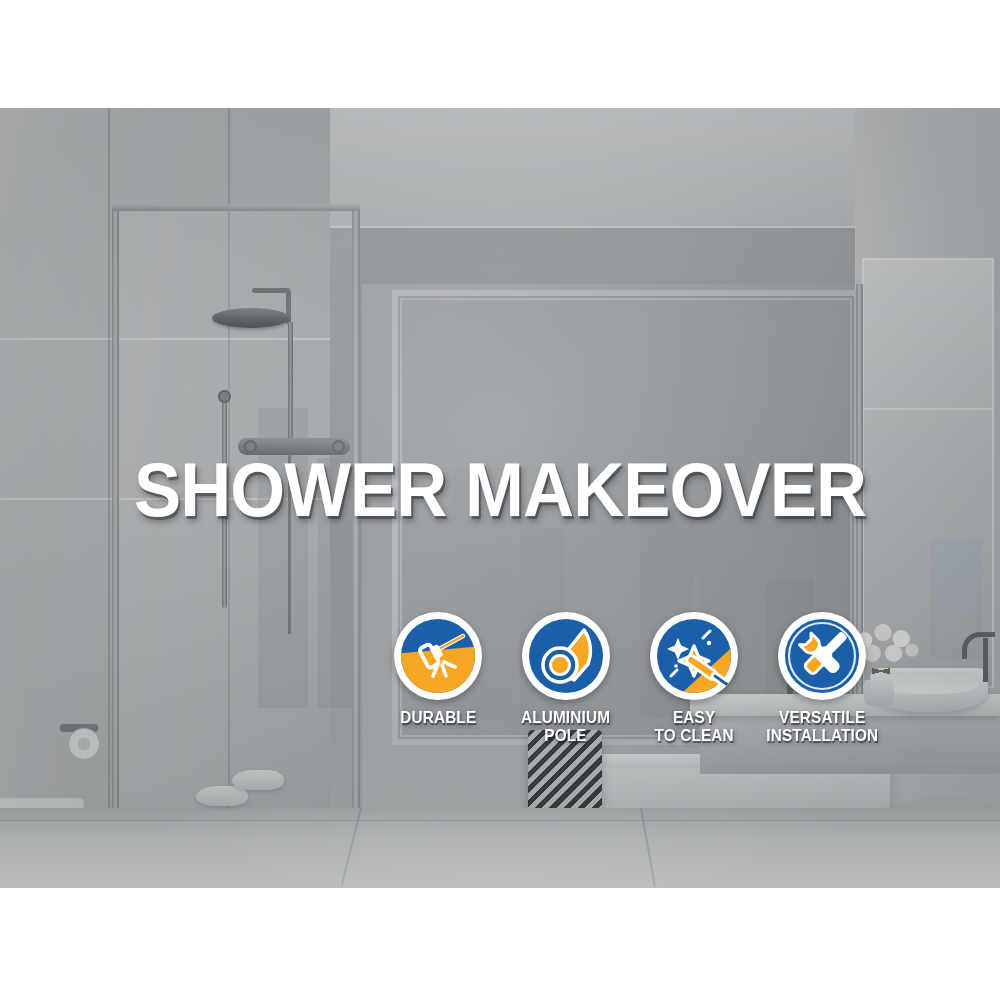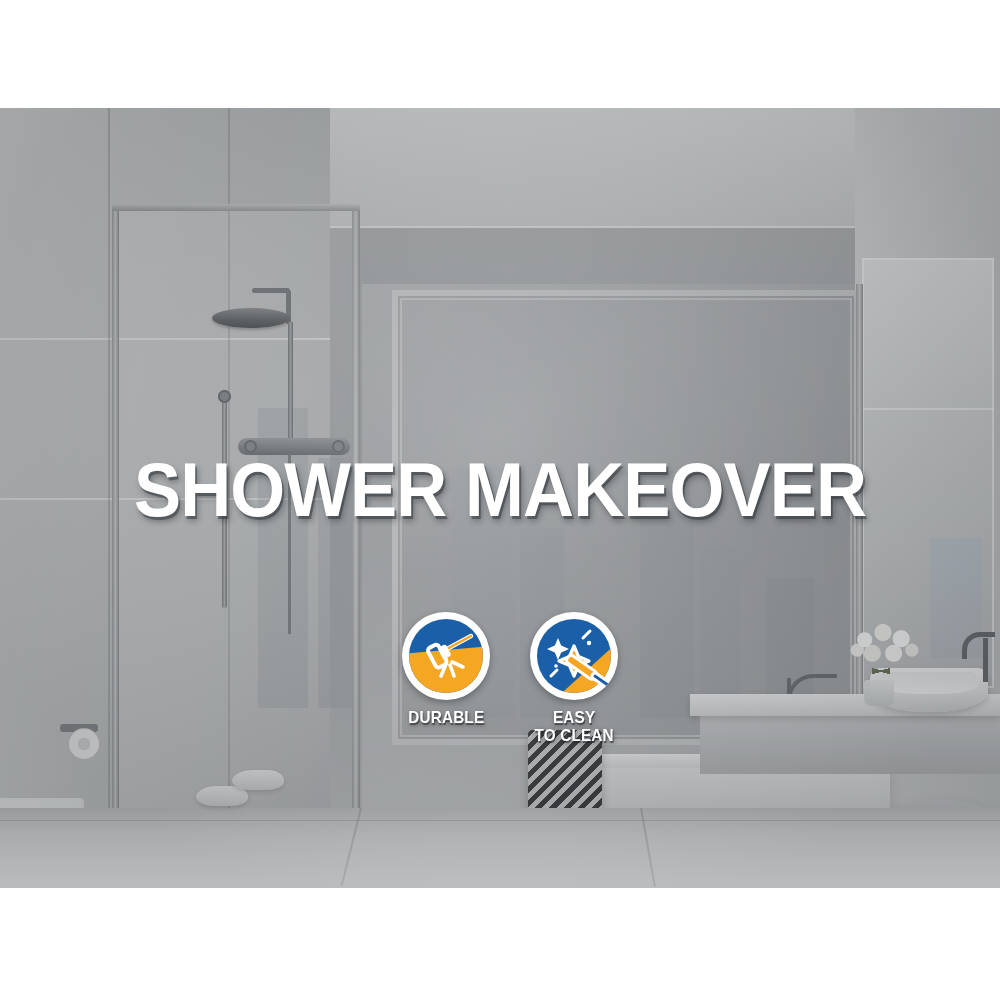--- a/index.html
+++ b/index.html
@@ -273,22 +273,22 @@
     color:#ffffff;
     transform:scaleX(.93);
     text-shadow:
       2px 3px 0 rgba(40,44,48,.45),
       3px 5px 7px rgba(20,24,28,.35);
     white-space:nowrap;
   }
 
   
   .features{
-    position:absolute;left:150px;top:612px;width:720px;height:180px;
-    display:flex;align-items:flex-start;justify-content:center;
+    position:absolute;left:166px;top:612px;width:720px;height:180px;
+    display:flex;align-items:flex-start;justify-content:flex-end;
   }
   .feature{
     width:128px;
     display:flex;flex-direction:column;align-items:center;
   }
   .badge{
     width:88px;height:88px;border-radius:50%;
     background:#ffffff;
     padding:0;
     box-sizing:border-box;
@@ -430,20 +430,33 @@
             <line x1="44" y1="52" x2="39" y2="64"></line>
             <line x1="48" y1="53" x2="52" y2="64"></line>
             <line x1="50" y1="50" x2="61" y2="55"></line>
           </g>
         </svg>
       </div>
       <div class="f-label">DURABLE</div>
     </div>
 
 
+    <div class="feature">
+      <div class="badge">
+        <svg viewBox="0 0 88 88">
+          <circle cx="44" cy="44" r="43" fill="#ffffff"></circle>
+          <circle cx="44" cy="44" r="37" fill="#1B5FA8"></circle>
+          <path d="M30 58 L62 18 A37 37 0 0 1 66 52 L52 68 Z" fill="#F5A623" stroke="#ffffff" stroke-width="3.5" stroke-linejoin="round"></path>
+          <circle cx="38" cy="53" r="17" fill="#1B5FA8" stroke="#ffffff" stroke-width="3.5"></circle>
+          <circle cx="38" cy="53" r="9.5" fill="#F5A623" stroke="#ffffff" stroke-width="3"></circle>
+        </svg>
+      </div>
+      <div class="f-label">ALUMINIUM
+POLE</div>
+    </div>
 
     <div class="feature">
       <div class="badge">
         <svg viewBox="0 0 88 88">
           <circle cx="44" cy="44" r="43" fill="#ffffff"></circle>
           <clipPath id="cE">
               <circle cx="44" cy="44" r="37"></circle>
             </clipPath>
           <g clip-path="url(#cE)">
             <rect x="0" y="0" width="88" height="88" fill="#1B5FA8"></rect>
@@ -460,15 +473,37 @@
           <g transform="rotate(35 50 56)">
             <rect x="34" y="50" width="34" height="9" rx="4" fill="#F5A623" stroke="#ffffff" stroke-width="3"></rect>
             <rect x="64" y="51" width="22" height="6" rx="3" fill="#1B5FA8" stroke="#ffffff" stroke-width="3"></rect>
           </g>
         </svg>
       </div>
       <div class="f-label">EASY
 TO CLEAN</div>
     </div>
 
+    <div class="feature">
+      <div class="badge">
+        <svg viewBox="0 0 88 88">
+          <circle cx="44" cy="44" r="43" fill="#ffffff"></circle>
+          <circle cx="44" cy="44" r="37" fill="#1B5FA8"></circle>
+          <circle cx="44" cy="44" r="33" fill="none" stroke="#ffffff" stroke-width="2.2" opacity=".85"></circle>
+
+          <g transform="rotate(45 44 44)">
+            <rect x="41" y="14" width="7" height="22" rx="2" fill="#ffffff" stroke="#ffffff" stroke-width="2.6"></rect>
+            <rect x="39.5" y="36" width="10" height="6" rx="1.5" fill="#F5A623" stroke="#ffffff" stroke-width="2.6"></rect>
+            <rect x="38" y="42" width="13" height="22" rx="4" fill="#F5A623" stroke="#ffffff" stroke-width="3"></rect>
+          </g>
+
+          <g transform="rotate(-45 44 44)">
+            <rect x="39.5" y="30" width="10" height="34" rx="4" fill="#ffffff" stroke="#ffffff" stroke-width="2.6"></rect>
+            <path d="M36 30 L36 20 L40.5 24.5 L48 24.5 L52.5 20 L52.5 30 A8.5 8.5 0 0 1 36 30 Z" fill="#F5A623" stroke="#ffffff" stroke-width="3" stroke-linejoin="round"></path>
+          </g>
+        </svg>
+      </div>
+      <div class="f-label">VERSATILE
+INSTALLATION</div>
+    </div>
 
   </div>
 </div>
 
 </body></html>

